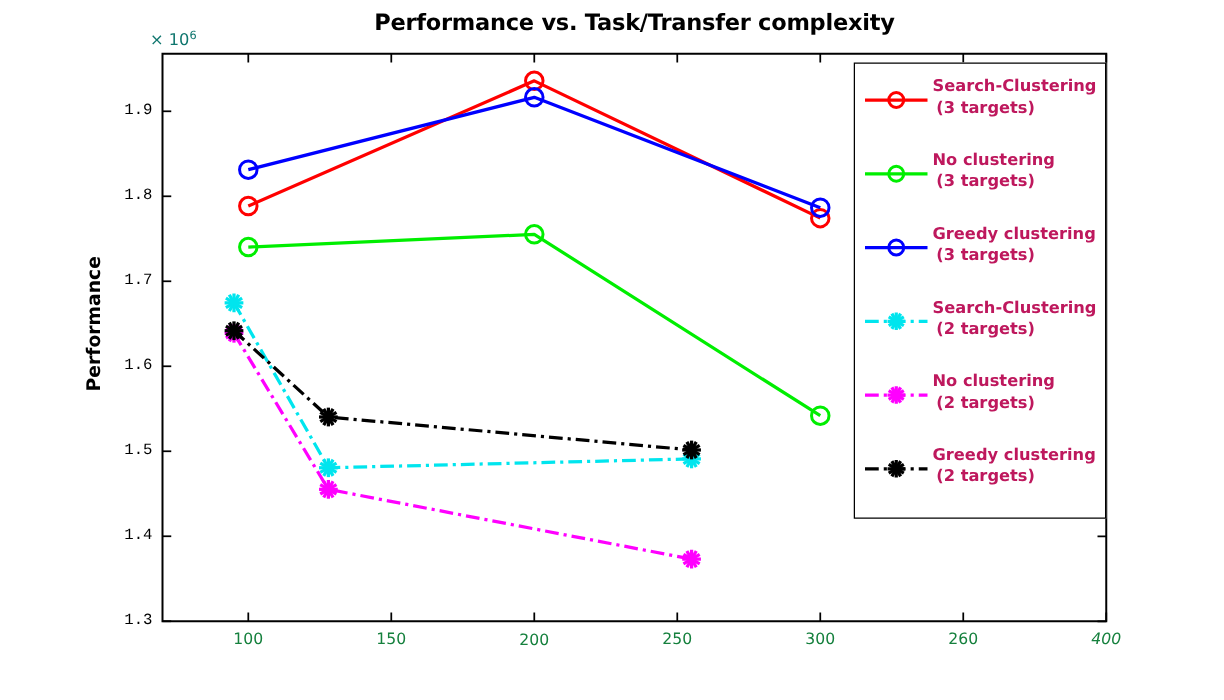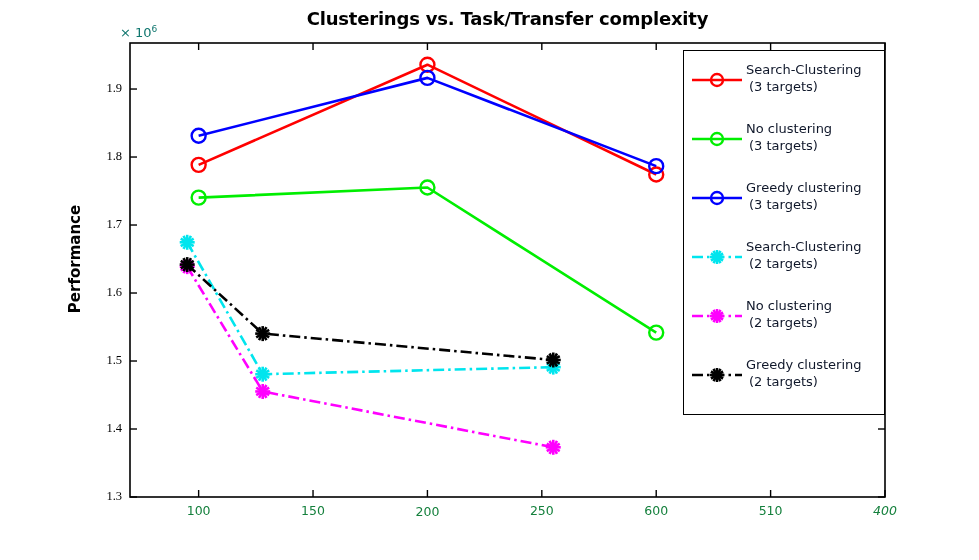--- a/index.html
+++ b/index.html
@@ -70,21 +70,21 @@
     position: absolute;
     left: 0;
     top: 0;
   }
   .tick-label-y {
     position: absolute;
     text-align: right;
     width: 46px;
     font-size: 12.5px;
     color: #000000;
-    font-family: Liberation Serif, serif;
+    font-family: Liberation Mono, monospace;
   }
   .tick-label-x {
     position: absolute;
     text-align: center;
     width: 50px;
     font-size: 12.5px;
     color: #15803d;
     font-family: "DejaVu Sans", sans-serif;
   }
   #legend-box {
@@ -109,36 +109,36 @@
     top: 6px;
     width: 54px;
     height: 22px;
   }
   .legend-text {
     position: absolute;
     left: 62px;
     top: -2px;
     width: 140px;
     font-size: 13px;
-    font-weight: normal;
-    color: #0f172a;
+    font-weight: bold;
+    color: #be185d;
     line-height: 17px;
     font-family: "DejaVu Sans", sans-serif;
   }
   .legend-text .sub {
     display: block;
     padding-left: 3px;
   }
 </style>
 </head>
 <body>
 
 <div id="figure">
 
-  <div class="chart-title">Clusterings vs. Task/Transfer complexity</div>
+  <div class="chart-title">Performance vs. Task/Transfer complexity</div>
 
   <div class="axis-exponent">
     <span>× 10</span><sup>6</sup>
   </div>
 
   <div class="ylabel">Performance</div>
 
   <svg id="plot-svg" width="979" height="560">
     <g id="axes-frame">
         <rect x="130" y="43" width="755" height="454" fill="none" stroke="#000000" stroke-width="1.6"></rect>
@@ -265,22 +265,22 @@
       <div class="tick-label-y" style="left: 76px; top: 285.016px;">1.6</div>
       <div class="tick-label-y" style="left: 76px; top: 217.022px;">1.7</div>
       <div class="tick-label-y" style="left: 76px; top: 149.027px;">1.8</div>
       <div class="tick-label-y" style="left: 76px; top: 81.0323px;">1.9</div>
     </div>
   <div id="xtick-labels">
       <div class="tick-label-x" style="left: 173.636px; top: 503px;">100</div>
       <div class="tick-label-x" style="left: 288.03px; top: 503px;">150</div>
       <div class="tick-label-x" style="left: 402.424px; top: 504px;">200</div>
       <div class="tick-label-x" style="left: 516.818px; top: 503px;">250</div>
-      <div class="tick-label-x" style="left: 631.212px; top: 503px;">600</div>
-      <div class="tick-label-x" style="left: 745.606px; top: 503px;">510</div>
+      <div class="tick-label-x" style="left: 631.212px; top: 503px;">300</div>
+      <div class="tick-label-x" style="left: 745.606px; top: 503px;">260</div>
       <div class="tick-label-x" style="left: 860px; top: 503px; font-style: italic;">400</div>
     </div>
 
   <div id="legend-box">
       <div class="legend-entry" style="top: 12px;">
         <svg class="legend-sample" width="54" height="22">
           <line x1="2" y1="11" x2="52" y2="11" stroke="#ff0000" stroke-width="2.6"></line>
           <circle cx="27" cy="11" r="6" fill="none" stroke="#ff0000" stroke-width="2.4"></circle>
         </svg>
         <div class="legend-text"><span>Search-Clustering</span><span class="sub">(3 targets)</span></div>

